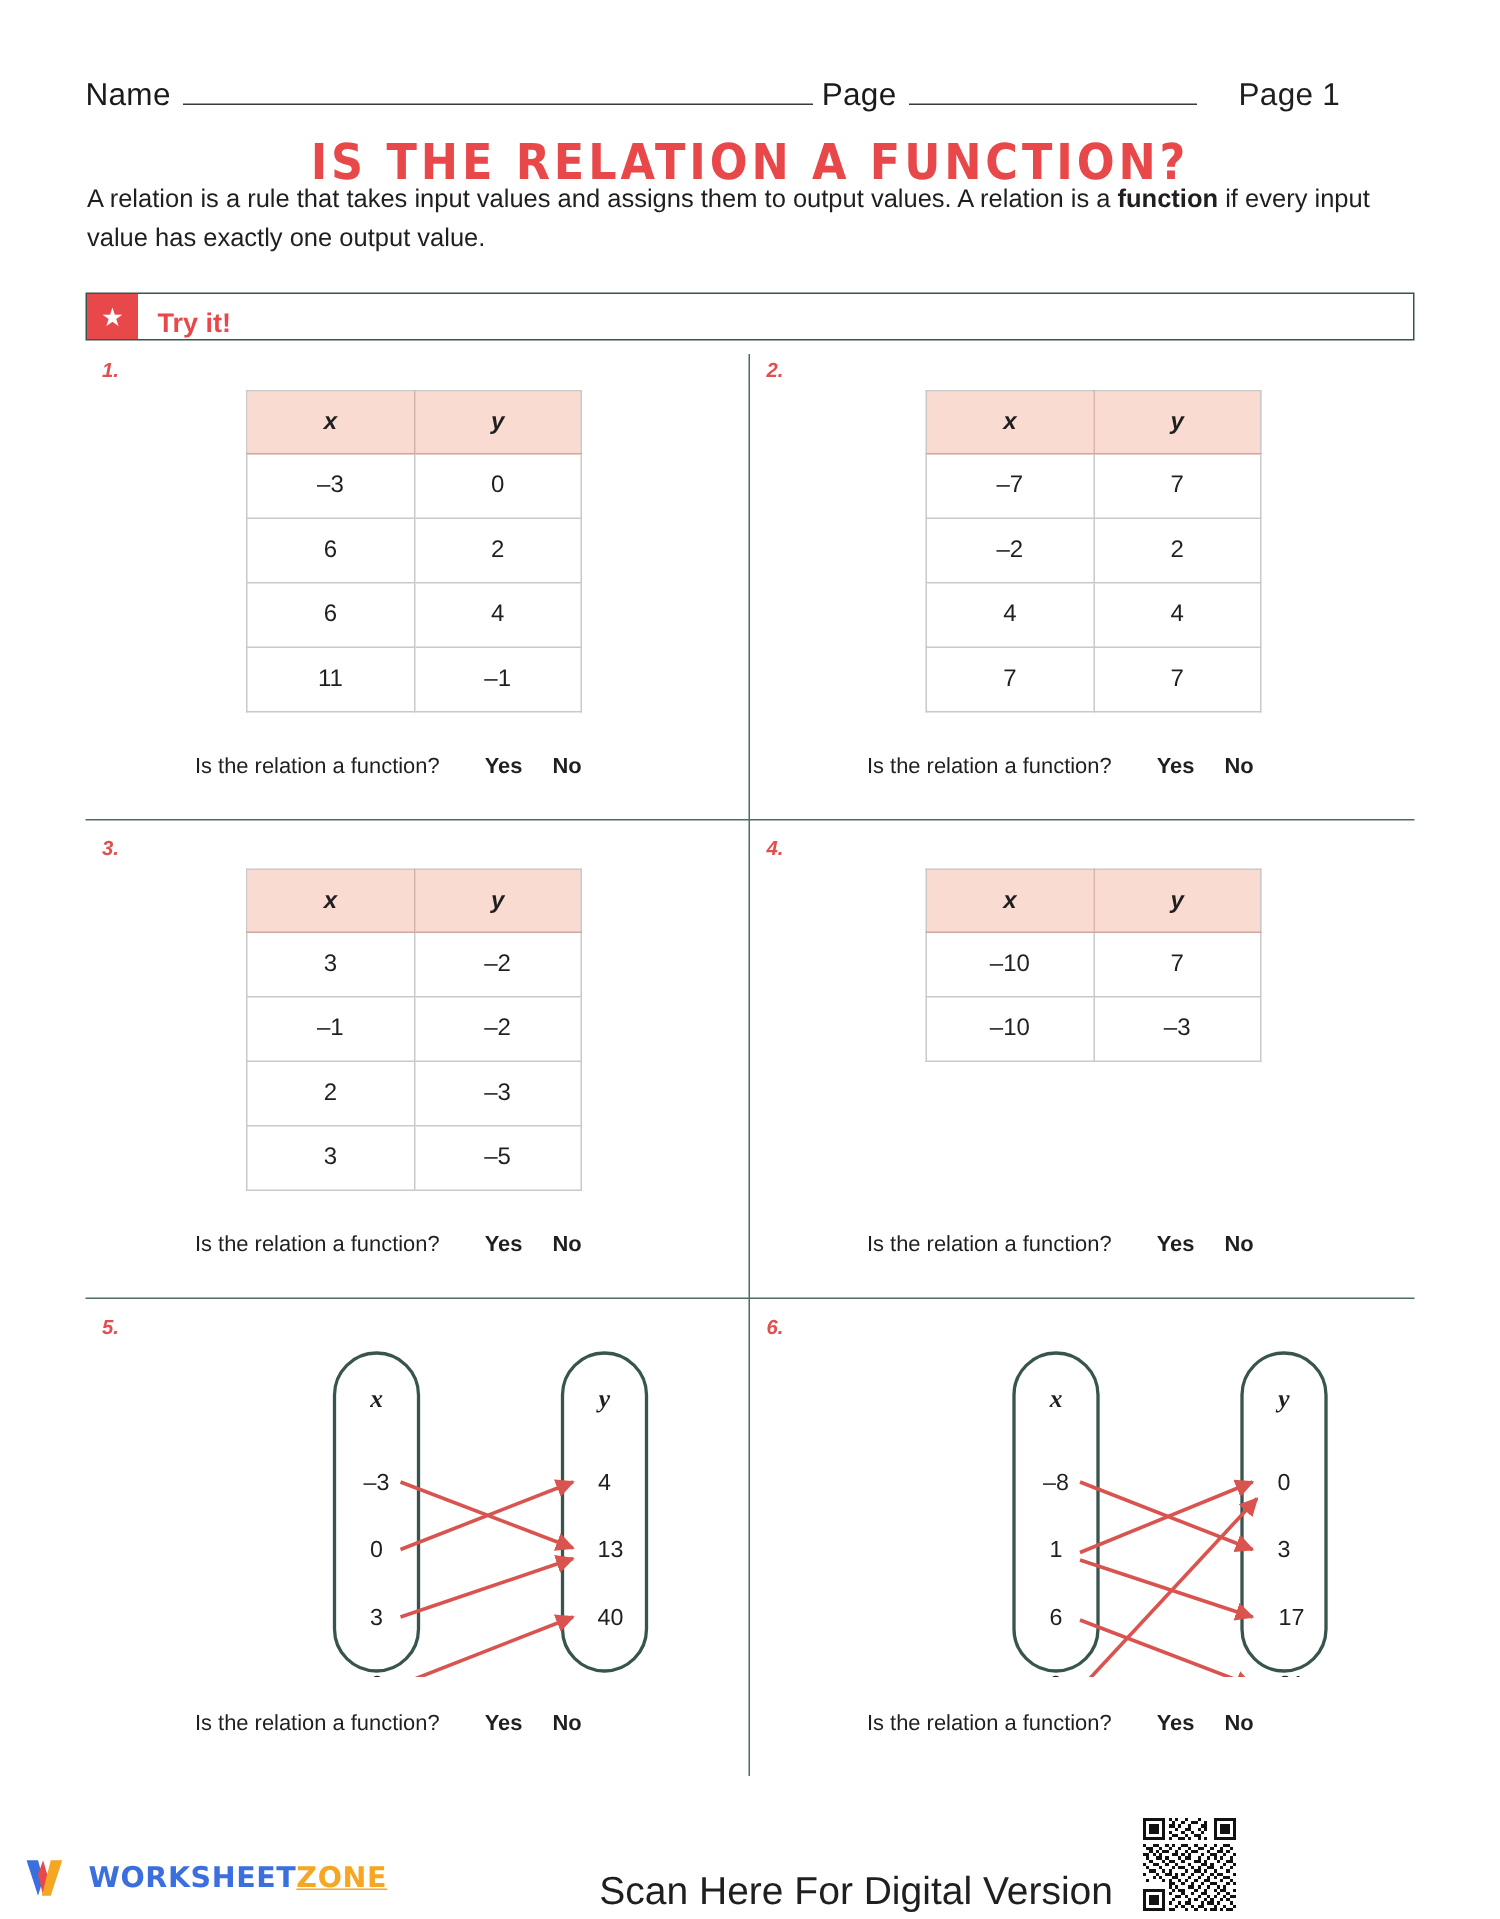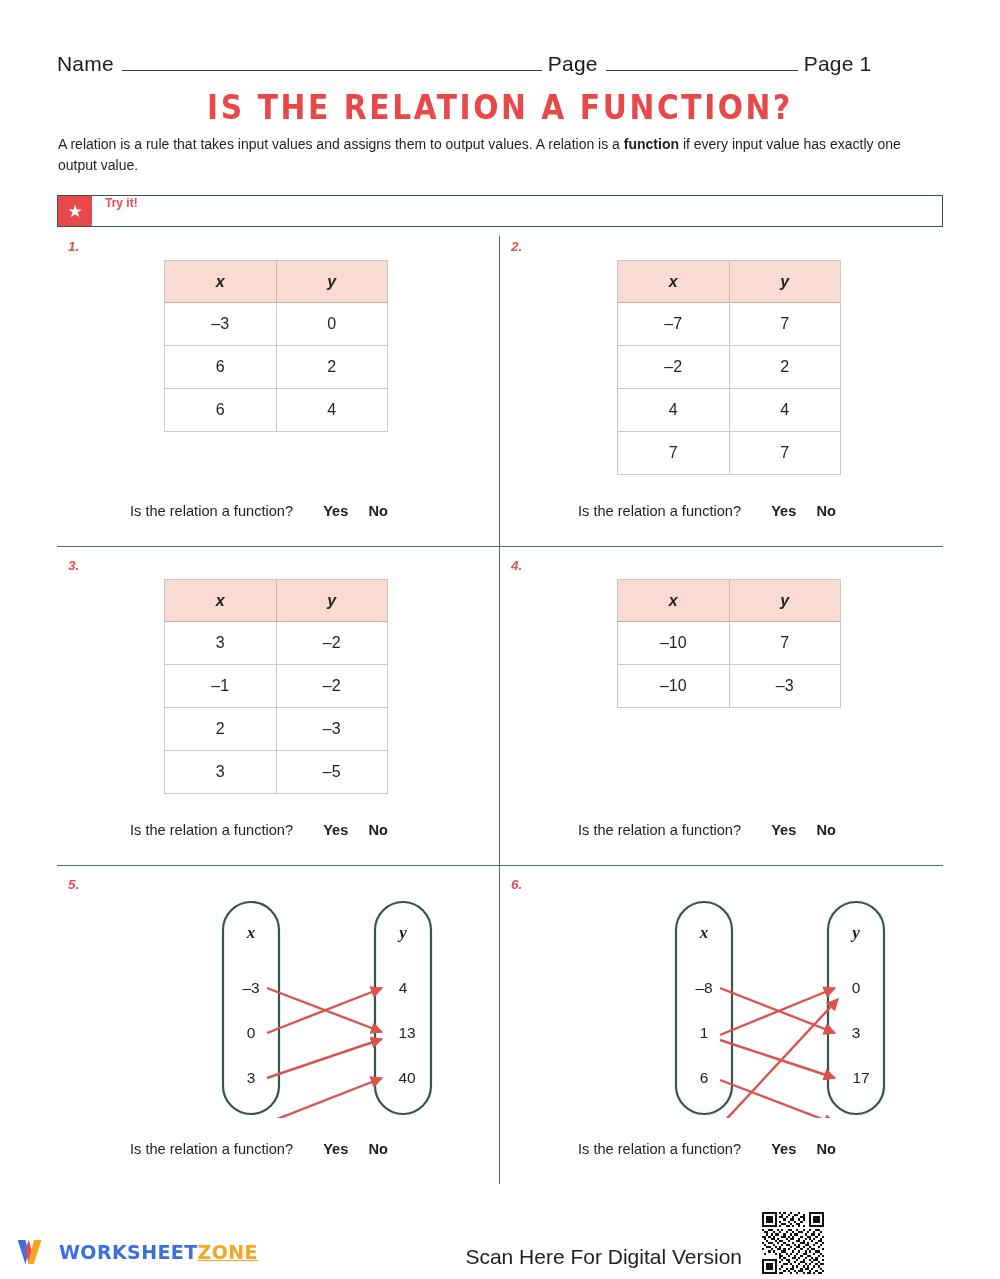--- a/index.html
+++ b/index.html
@@ -20,55 +20,55 @@
     display:flex; align-items:baseline;
     font-size:21px; letter-spacing:.2px;
   }
   .namerow .lbl { color:#1a1a1a; }
   .rule {
     flex:0 0 auto; border-bottom:1.6px solid #3a3a3a;
     margin:0 6px 0 8px; height:16px;
   }
   .rule.name { width:420px; }
   .rule.date { width:192px; }
-  .pagenum { white-space:nowrap; }
+  .pagenum { margin-left:22px; white-space:nowrap; }
 
   
   .title {
     position:absolute; left:0; top:88px; width:1000px;
     text-align:center;
     color:#e8484a;
     font-size:33px;
     font-weight:bold;
     letter-spacing:2.6px;
     font-family:"DejaVu Sans", sans-serif;
     font-stretch:condensed;
   }
 
   
   .intro {
-    position:absolute; left:58px; top:134px; width:884px;
-    font-size:14px; line-height:1.52; color:#1f1f1f;
+    position:absolute; left:58px; top:120px; width:884px;
+    font-size:17px; line-height:1.52; color:#1f1f1f;
   }
   .intro b { font-weight:bold; }
 
   
   .tryit {
     position:absolute; left:57px; top:195px; width:886px; height:32px;
     border:1.6px solid #37544e; background:#fff;
     display:flex; align-items:stretch;
   }
   .star-badge {
     width:34px; background:#e8484a; color:#fff;
     display:flex; align-items:center; justify-content:center;
     font-size:17px; line-height:1;
   }
   .tryit-text {
-    flex:1; display:flex; align-items:flex-start;
-    padding-left:13px; font-size:12px; color:#1f1f1f;
+    flex:1; display:flex; align-items:flex-end;
+    padding-left:13px; font-size:18px; color:#1f1f1f;
   }
   .tryit-text .tryit-label { color:#e8484a; font-weight:bold; margin-right:5px; }
 
   
   .vdiv { position:absolute; background:#4f6b64; width:1.4px; }
   .hdiv { position:absolute; background:#4f6b64; height:1.4px; }
 
   
   .cell { position:absolute; }
   .qnum {
@@ -119,21 +119,21 @@
   .logo-mark { width:34px; height:30px; margin-right:9px; }
   .logo-text {
     font-size:19px; font-weight:bold; letter-spacing:.4px;
     font-family:"DejaVu Sans", sans-serif;
   }
   .logo-text .ws { color:#3b6fe0; }
   .logo-text .zn { color:#f5a623;text-decoration:underline; }
 
   .scan-text {
     position:absolute; right:97px; top:1245px;
-    font-size:21px; color:#1f1f1f; white-space:nowrap;
+    font-size:26px; color:#1f1f1f; white-space:nowrap;
   }
   .qr {
     position:absolute; right:10px; top:1212px;
     width:72px; height:62px;
   }
 </style>
 </head>
 <body>
 
 <div class="page">
@@ -176,20 +176,24 @@
             <td>–3</td>
             <td>0</td>
             </tr>
           <tr>
             <td>6</td>
             <td>2</td>
             </tr>
           <tr>
             <td>6</td>
             <td>4</td>
+            </tr>
+          <tr>
+            <td>11</td>
+            <td>–1</td>
             </tr>
         </tbody>
       </table>
     </div>
     <div class="answer" style="left:73px; top:267px;">
       <span>Is the relation a function?</span>
       <span class="yes">Yes</span>
       <span class="no">No</span>
     </div>
   </div>

